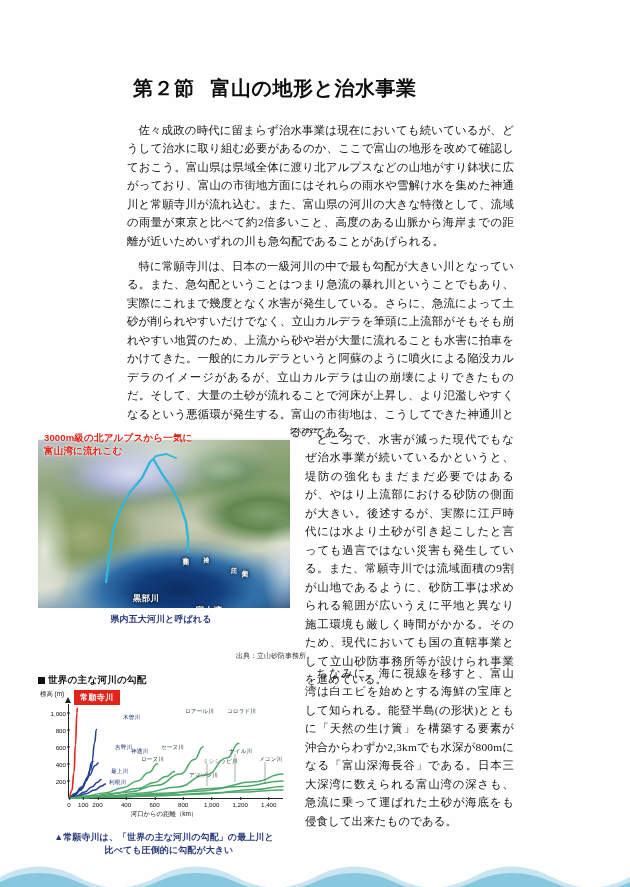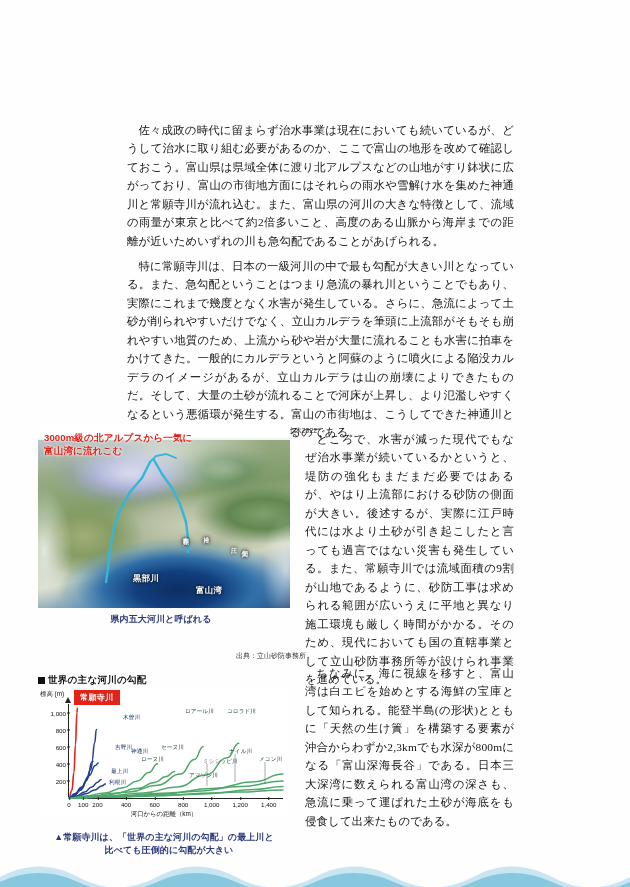--- a/index.html
+++ b/index.html
@@ -104,20 +104,21 @@
     position: absolute;
     color: #ffffff;
     font-size: 6.6px;
     line-height: 1.05;
     letter-spacing: 0.4px;
     writing-mode: vertical-rl;
     text-orientation: upright;
     font-family: "Liberation Sans", sans-serif;
     text-shadow: 0 0 2px rgba(0,0,0,0.85), 0 0 4px rgba(0,0,0,0.6);
     white-space: nowrap;
+    margin-top: 20px;
   }
   .map-label.lg { font-size: 8.4px; font-weight: bold; }
   .map-label.horiz { writing-mode: horizontal-tb; text-orientation: mixed; }
 
   .map-callout {
     position: absolute;
     left: 6px; top: 5px;
     color: #e2231a;
     font-size: 9.6px;
     font-weight: bold;
@@ -258,20 +259,23 @@
     left: 0; bottom: 0;
     width: 630px; height: 32px;
     overflow: hidden;
   }
 </style>
 </head>
 <body>
 
 <div class="page">
 
+  <div class="chapter-heading">
+    <span class="sec-num">第２節</span><span>富山の地形と治水事業</span>
+  </div>
 
   <div class="para" id="para-1">
     <p>佐々成政の時代に留まらず治水事業は現在においても続いているが、どうして治水に取り組む必要があるのか、ここで富山の地形を改めて確認しておこう。富山県は県域全体に渡り北アルプスなどの山地がすり鉢状に広がっており、富山の市街地方面にはそれらの雨水や雪解け水を集めた神通川と常願寺川が流れ込む。また、富山県の河川の大きな特徴として、流域の雨量が東京と比べて約2倍多いこと、高度のある山脈から海岸までの距離が近いためいずれの川も急勾配であることがあげられる。</p>
   </div>
 
   <div class="para" id="para-2">
     <p>特に常願寺川は、日本の一級河川の中で最も勾配が大きい川となっている。また、急勾配ということはつまり急流の暴れ川ということでもあり、実際にこれまで幾度となく水害が発生している。さらに、急流によって土砂が削られやすいだけでなく、立山カルデラを筆頭に上流部がそもそも崩れやすい地質のため、上流から砂や岩が大量に流れることも水害に拍車をかけてきた。一般的にカルデラというと阿蘇のように噴火による陥没カルデラのイメージがあるが、立山カルデラは山の崩壊によりできたものだ。そして、大量の土砂が流れることで河床が上昇し、より氾濫しやすくなるという悪循環が発生する。富山の市街地は、こうしてできた神通川と常願寺川の複合扇状地に位置するのである。</p>
   </div>
 
   <div class="para" id="para-3">

